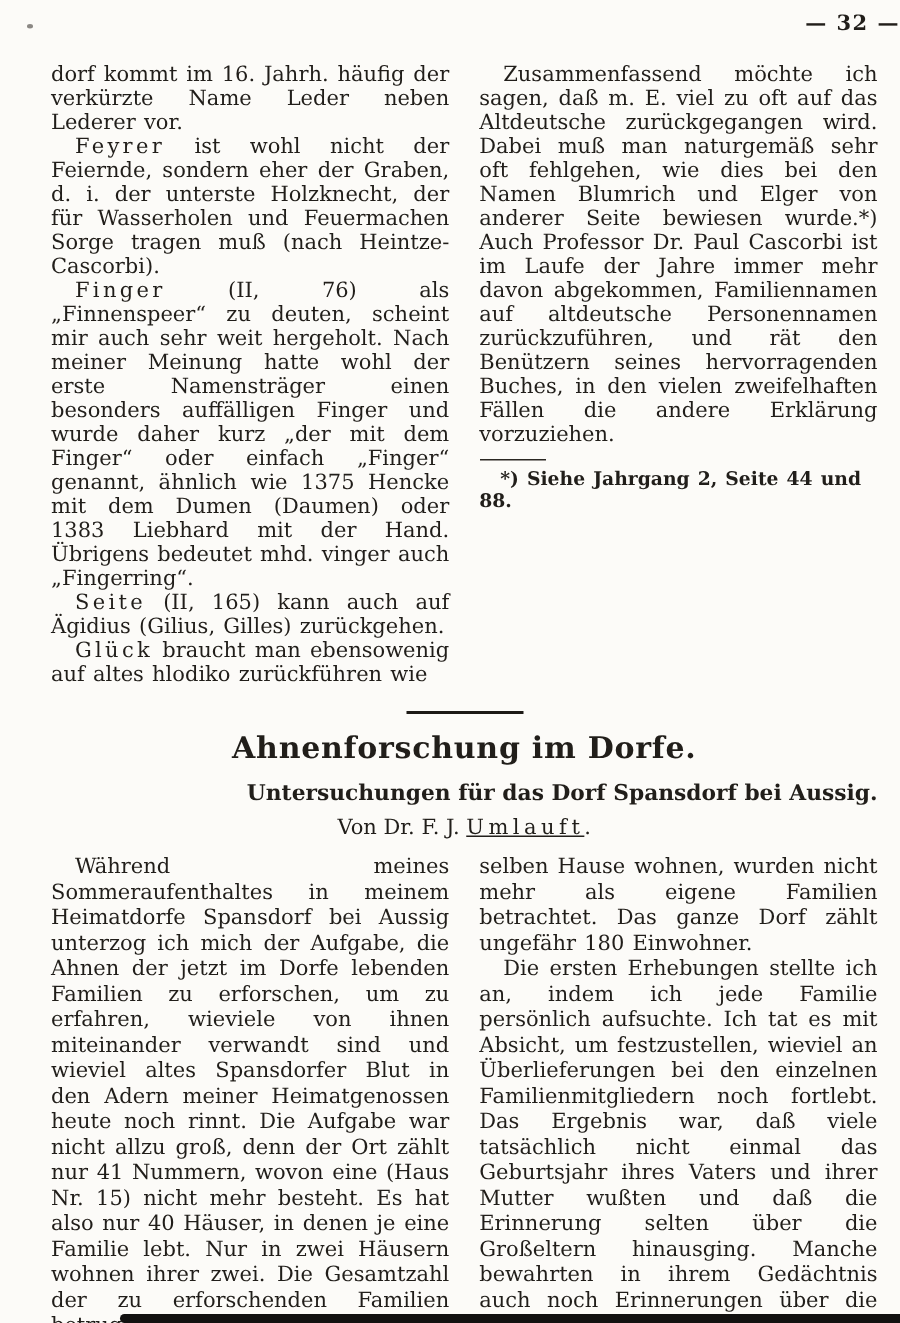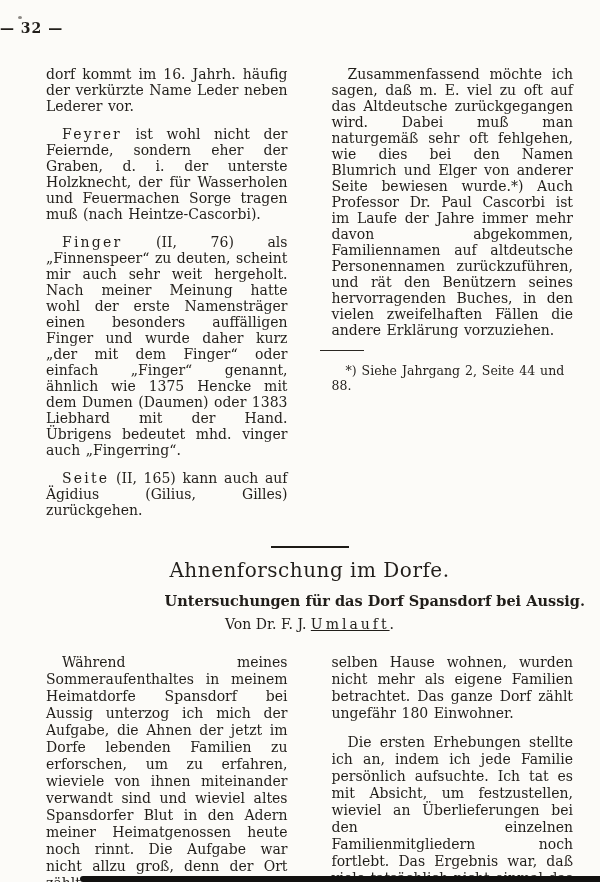--- a/index.html
+++ b/index.html
@@ -5,65 +5,65 @@
   html,body { margin:0; padding:0; }
   body {
     width:600px; height:882px;
     background:#fcfbf8;
     font-family:"DejaVu Serif", serif;
     color:#211e1a;
     position:relative;
     overflow:hidden;
   }
   .page-number {
-    text-align:left;
-    padding-top:20px;
+    text-align:right;
+    padding-top:8px;
     font-size:14px;
     letter-spacing:1px;
     font-weight:bold;
   }
   .content { padding:0 15px 0 34px; }
   .two-col {
     display:flex;
     gap:20px;
     margin-top:18px;
   }
   .col { flex:1 1 0; min-width:0; }
   .col p {
-    margin:12px;
+    margin:0;
     text-align:justify;
     font-size:14px;
     line-height:16px;
     word-spacing:1px;
   }
   .article-main .col p { line-height:17px; }
   .col p.indent { text-indent:16px; }
   .sperr { letter-spacing:2.2px; }
   .article-top { min-height:372px; align-items:flex-start; }
-  .footnote { margin-top:8px; }
+  .footnote { margin-top:8px;font-weight:bold; }
   .footnote-rule {
     width:44px; height:0;
     border-top:1.5px solid #2a2722;
     margin:0 0 4px 0;
   }
   .footnote p {
     font-size:12.5px !important;
     line-height:15px !important;
     text-align:left !important;
     text-indent:14px;
   }
   .section-divider {
     width:78px; height:2px;
     background:#1d1a16;
     margin:16px auto 10px auto;
   }
   .title {
     text-align:center;
     font-size:20px;
-    font-weight:normal;
+    font-weight:bold;
     margin:4px 0 10px 0;
     letter-spacing:0.5px;
   }
   .subtitle {
     text-align:right;
     font-size:14.5px;
     font-weight:bold;
     margin:0 0 7px 0;
   }
   .byline {
@@ -95,20 +95,21 @@
 <div class="page-number">— 32 —</div>
 
 <div class="content">
 
   <div class="two-col article-top">
     <div class="col">
         <p class=""><span>dorf kommt im 16. Jahrh. häufig der verkürzte Name Leder neben Lederer vor.</span></p>
         <p class="indent"><span class="sperr">Feyrer</span><span> ist wohl nicht der Feiernde, sondern eher der Graben, d. i. der unterste Holzknecht, der für Wasserholen und Feuermachen Sorge tragen muß (nach Heintze-Cascorbi).</span></p>
         <p class="indent"><span class="sperr">Finger</span><span> (II, 76) als „Finnenspeer“ zu deuten, scheint mir auch sehr weit hergeholt. Nach meiner Meinung hatte wohl der erste Namensträger einen besonders auffälligen Finger und wurde daher kurz „der mit dem Finger“ oder einfach „Finger“ genannt, ähnlich wie 1375 Hencke mit dem Dumen (Daumen) oder 1383 Liebhard mit der Hand. Übrigens bedeutet mhd. vinger auch „Fingerring“.</span></p>
         <p class="indent"><span class="sperr">Seite</span><span> (II, 165) kann auch auf Ägidius (Gilius, Gilles) zurückgehen.</span></p>
+        <p class="indent"><span class="sperr">Glück</span><span> braucht man ebensowenig auf altes hlodiko zurückführen wie</span></p>
       </div>
     <div class="col">
       <div>
           <p class="indent"><span>Zusammenfassend möchte ich sagen, daß m. E. viel zu oft auf das Altdeutsche zurückgegangen wird. Dabei muß man naturgemäß sehr oft fehlgehen, wie dies bei den Namen Blumrich und Elger von anderer Seite bewiesen wurde.*) Auch Professor Dr. Paul Cascorbi ist im Laufe der Jahre immer mehr davon abgekommen, Familiennamen auf altdeutsche Personennamen zurückzuführen, und rät den Benützern seines hervorragenden Buches, in den vielen zweifelhaften Fällen die andere Erklärung vorzuziehen.</span></p>
         </div>
       <div class="footnote">
         <div class="footnote-rule"></div>
         <p>*) Siehe Jahrgang 2, Seite 44 und 88.</p>
       </div>
     </div>

